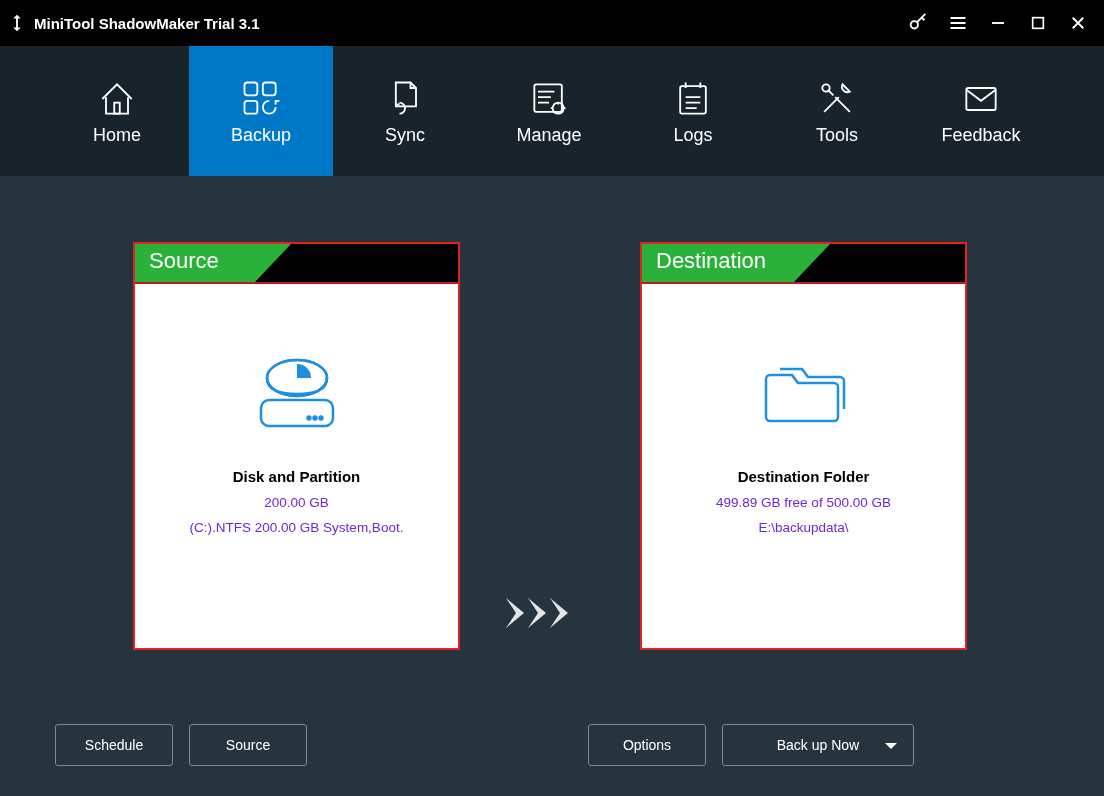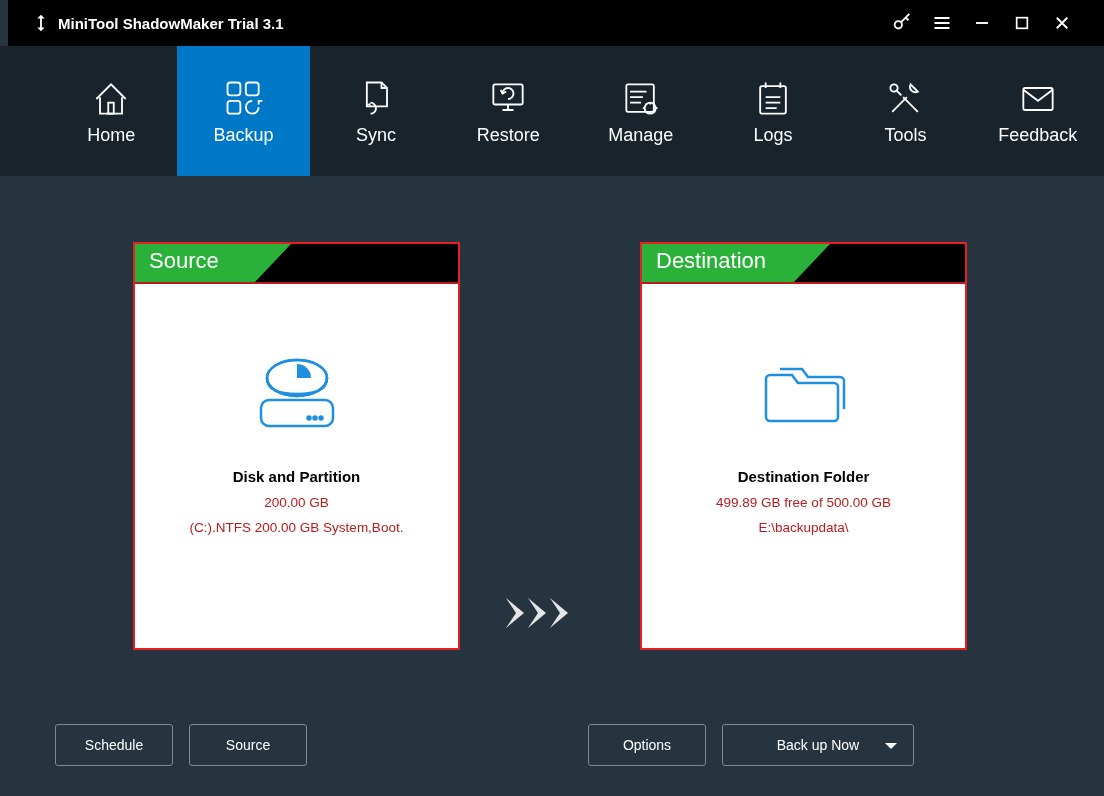--- a/index.html
+++ b/index.html
@@ -9,22 +9,21 @@
     background: #25343f;
     font-family: "Segoe UI", Arial, sans-serif;
     color: #fff;
     overflow: hidden;
   }
   .titlebar {
     height: 46px;
     background: #000;
     display: flex;
     align-items: center;
-    padding: 0 22px;
-    margin-left: 8px;
+    padding: 0 6px;
   }
   .titlebar .logo {
     display: flex;
     align-items: center;
     gap: 6px;
   }
   .titlebar .title {
     font-size: 15px;
     font-weight: 600;
   }
@@ -118,21 +117,21 @@
     justify-content: center;
   }
   .card-title {
     font-size: 15px;
     font-weight: 700;
     margin-top: 20px;
     color: #000;
   }
   .card-line {
     font-size: 13.5px;
-    color: #b91c1c;
+    color: #6d28d9;
     margin-top: 10px;
   }
   .chevrons {
     position: absolute;
     top: 422px;
     left: 506px;
     display: flex;
     gap: 4px;
   }
   .chev {
@@ -257,31 +256,20 @@
   <div class="nav-item">
     <div class="nav-icon">
       <svg width="44" height="44" viewBox="0 0 48 48" fill="none" stroke="#fff" stroke-width="2">
         <path d="M14 6 H30 L36 12 V32 H14 Z"></path>
         <path d="M30 6 V12 H36"></path>
         <path d="M18 40 a6 6 0 1 0 0 -12"></path>
         <path d="M14 30 l4 -2 l0 4 z" fill="#fff" stroke="none"></path>
       </svg>
     </div>
     <span class="nav-label">Sync</span>
-  </div>
-  <div class="nav-item">
-    <div class="nav-icon">
-      <svg width="44" height="44" viewBox="0 0 48 48" fill="none" stroke="#fff" stroke-width="2">
-        <rect x="8" y="8" width="32" height="22" rx="2"></rect>
-        <path d="M18 36 H30 M24 30 V36"></path>
-        <path d="M24 24 a6 6 0 1 0 -6 -6"></path>
-        <path d="M16 14 l2 4 l4 -2"></path>
-      </svg>
-    </div>
-    <span class="nav-label">Restore</span>
   </div>
   <div class="nav-item">
     <div class="nav-icon">
       <svg width="44" height="44" viewBox="0 0 48 48" fill="none" stroke="#fff" stroke-width="2">
         <rect x="8" y="8" width="30" height="30" rx="2"></rect>
         <path d="M12 16 H30 M12 22 H26 M12 28 H24"></path>
         <circle cx="34" cy="34" r="6"></circle>
         <path d="M34 30 v-2 M34 40 v-2 M28 34 h-2 M40 34 h2 M30 30 l-1 -1 M38 38 l1 1 M38 30 l1 -1 M30 38 l-1 1"></path>
       </svg>
     </div>

